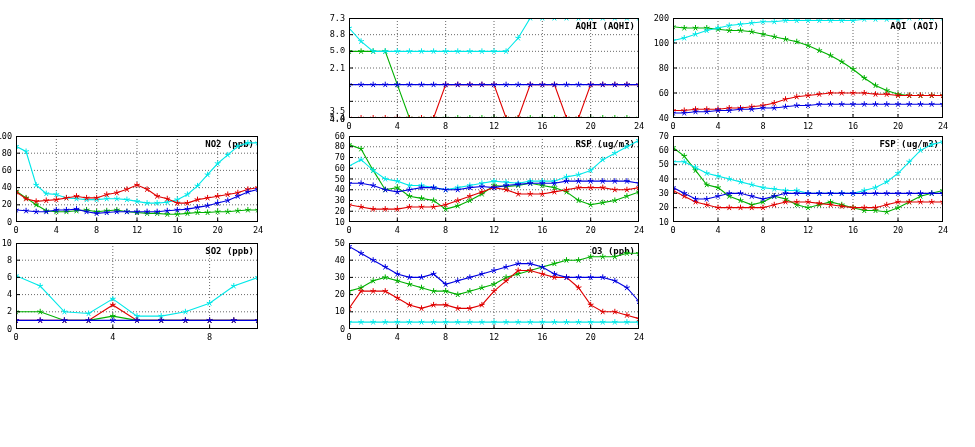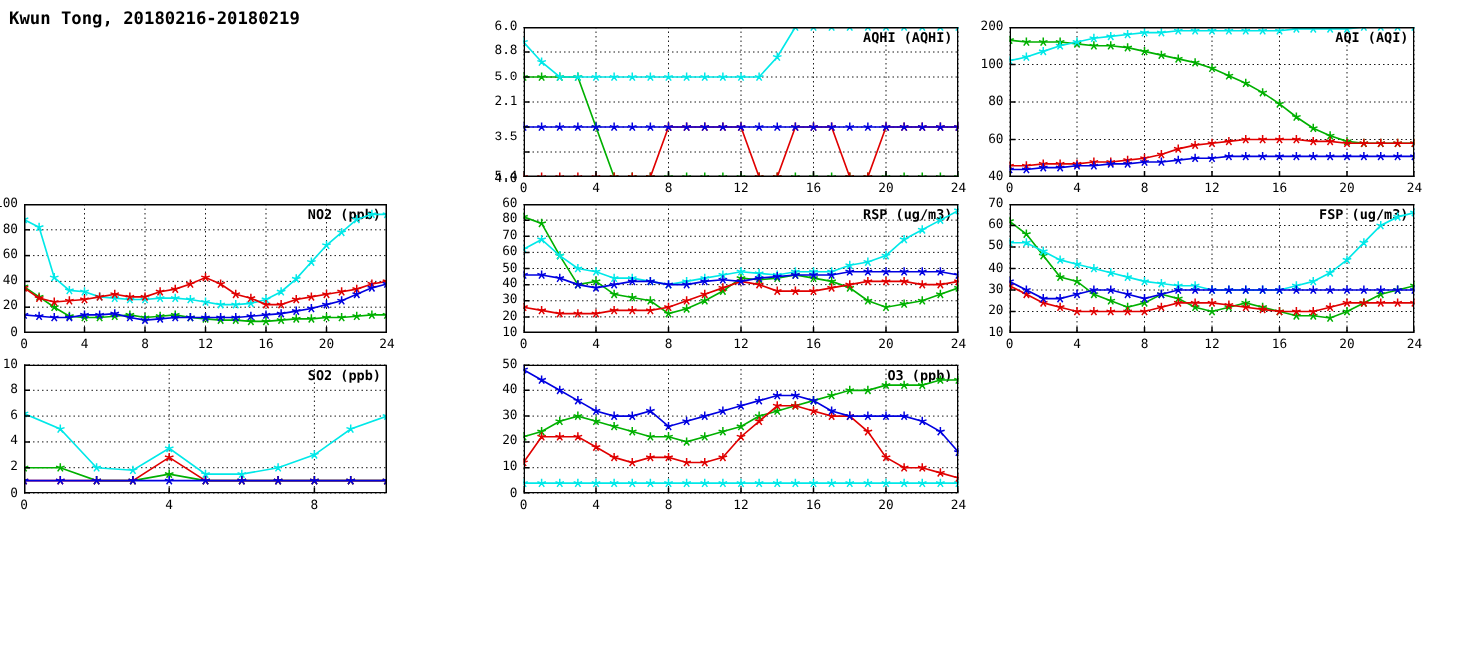--- a/index.html
+++ b/index.html
@@ -9,21 +9,20 @@
   .panel{position:absolute;}
   .panel-title{position:absolute;font-family:"DejaVu Sans Mono",monospace;font-weight:bold;font-size:9px;color:#000;white-space:nowrap;}
   .tick-label-x{position:absolute;font-family:"DejaVu Sans Mono",monospace;font-size:8.5px;color:#000;text-align:center;}
   .tick-label-y{position:absolute;font-family:"DejaVu Sans Mono",monospace;font-size:8.5px;color:#000;text-align:right;}
   svg{display:block;}
 </style>
 </head>
 <body>
 
 <div id="root">
-  <div class="title-main">Kwun Tong, 20180216-20180219</div>
 
   <div class="panel" id="panel-aqhi" style="left: 0px; top: 0px; width: 975px; height: 447px;">
       <div class="panel-title" style="left: 635px; top: 21px; transform: translateX(-100%);">AQHI (AQHI)</div>
       <svg width="290" height="100" style="position: absolute; left: 349px; top: 18px;">
         <g>
           <line x1="0" x2="0" y1="0" y2="100" stroke="#000" stroke-width="0.6" stroke-dasharray="1,2"></line>
           <line x1="48.33333333333333" x2="48.33333333333333" y1="0" y2="100" stroke="#000" stroke-width="0.6" stroke-dasharray="1,2"></line>
           <line x1="96.66666666666666" x2="96.66666666666666" y1="0" y2="100" stroke="#000" stroke-width="0.6" stroke-dasharray="1,2"></line>
           <line x1="145" x2="145" y1="0" y2="100" stroke="#000" stroke-width="0.6" stroke-dasharray="1,2"></line>
           <line x1="193.33333333333331" x2="193.33333333333331" y1="0" y2="100" stroke="#000" stroke-width="0.6" stroke-dasharray="1,2"></line>
@@ -72,26 +71,26 @@
         </g>
       </svg>
       <div class="tick-label-x" style="width: 26px; left: 336px; top: 121px;">0</div>
       <div class="tick-label-x" style="width: 26px; left: 384.333px; top: 121px;">4</div>
       <div class="tick-label-x" style="width: 26px; left: 432.667px; top: 121px;">8</div>
       <div class="tick-label-x" style="width: 26px; left: 481px; top: 121px;">12</div>
       <div class="tick-label-x" style="width: 26px; left: 529.333px; top: 121px;">16</div>
       <div class="tick-label-x" style="width: 26px; left: 577.667px; top: 121px;">20</div>
       <div class="tick-label-x" style="width: 26px; left: 626px; top: 121px;">24</div>
       <div class="tick-label-y" style="width: 28px; left: 317px; top: 112.5px;">5.4</div>
-      <div class="tick-label-y" style="width: 28px; left: 317px; top: 86px; font-family: Liberation Mono, monospace;">3.5</div>
+      <div class="tick-label-y" style="width: 28px; left: 317px; top: 106px;">3.5</div>
       <div class="tick-label-y" style="width: 28px; left: 317px; top: 79.1667px; margin-top: 35px;">4.0</div>
       <div class="tick-label-y" style="width: 28px; left: 317px; top: 62.5px;">2.1</div>
       <div class="tick-label-y" style="width: 28px; left: 317px; top: 45.8333px; font-family: Liberation Mono, monospace;">5.0</div>
       <div class="tick-label-y" style="width: 28px; left: 317px; top: 29.1667px;">8.8</div>
-      <div class="tick-label-y" style="width: 28px; left: 317px; top: 12.5px;">6.0</div>
+      <div class="tick-label-y" style="width: 28px; left: 317px; top: 12.5px;">7.3</div>
     </div>
   <div class="panel" id="panel-aqi" style="left: 0px; top: 0px; width: 975px; height: 447px;">
       <div class="panel-title" style="left: 939px; top: 21px; transform: translateX(-100%);">AQI (AQI)</div>
       <svg width="270" height="100" style="position: absolute; left: 673px; top: 18px;">
         <g>
           <line x1="0" x2="0" y1="0" y2="100" stroke="#000" stroke-width="0.6" stroke-dasharray="1,2"></line>
           <line x1="45" x2="45" y1="0" y2="100" stroke="#000" stroke-width="0.6" stroke-dasharray="1,2"></line>
           <line x1="90" x2="90" y1="0" y2="100" stroke="#000" stroke-width="0.6" stroke-dasharray="1,2"></line>
           <line x1="135" x2="135" y1="0" y2="100" stroke="#000" stroke-width="0.6" stroke-dasharray="1,2"></line>
           <line x1="180" x2="180" y1="0" y2="100" stroke="#000" stroke-width="0.6" stroke-dasharray="1,2"></line>

